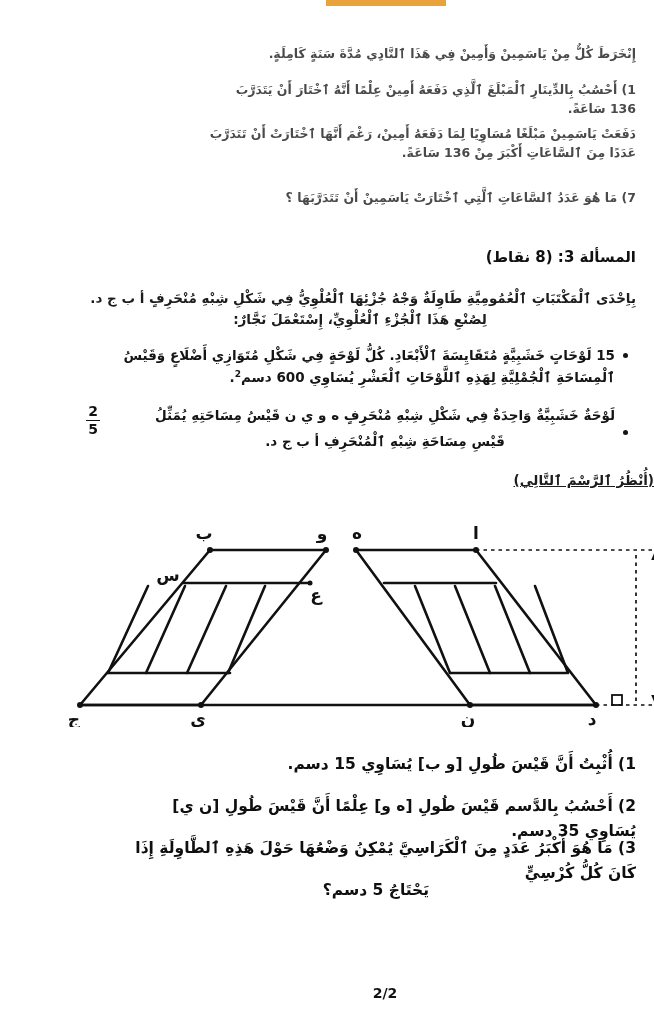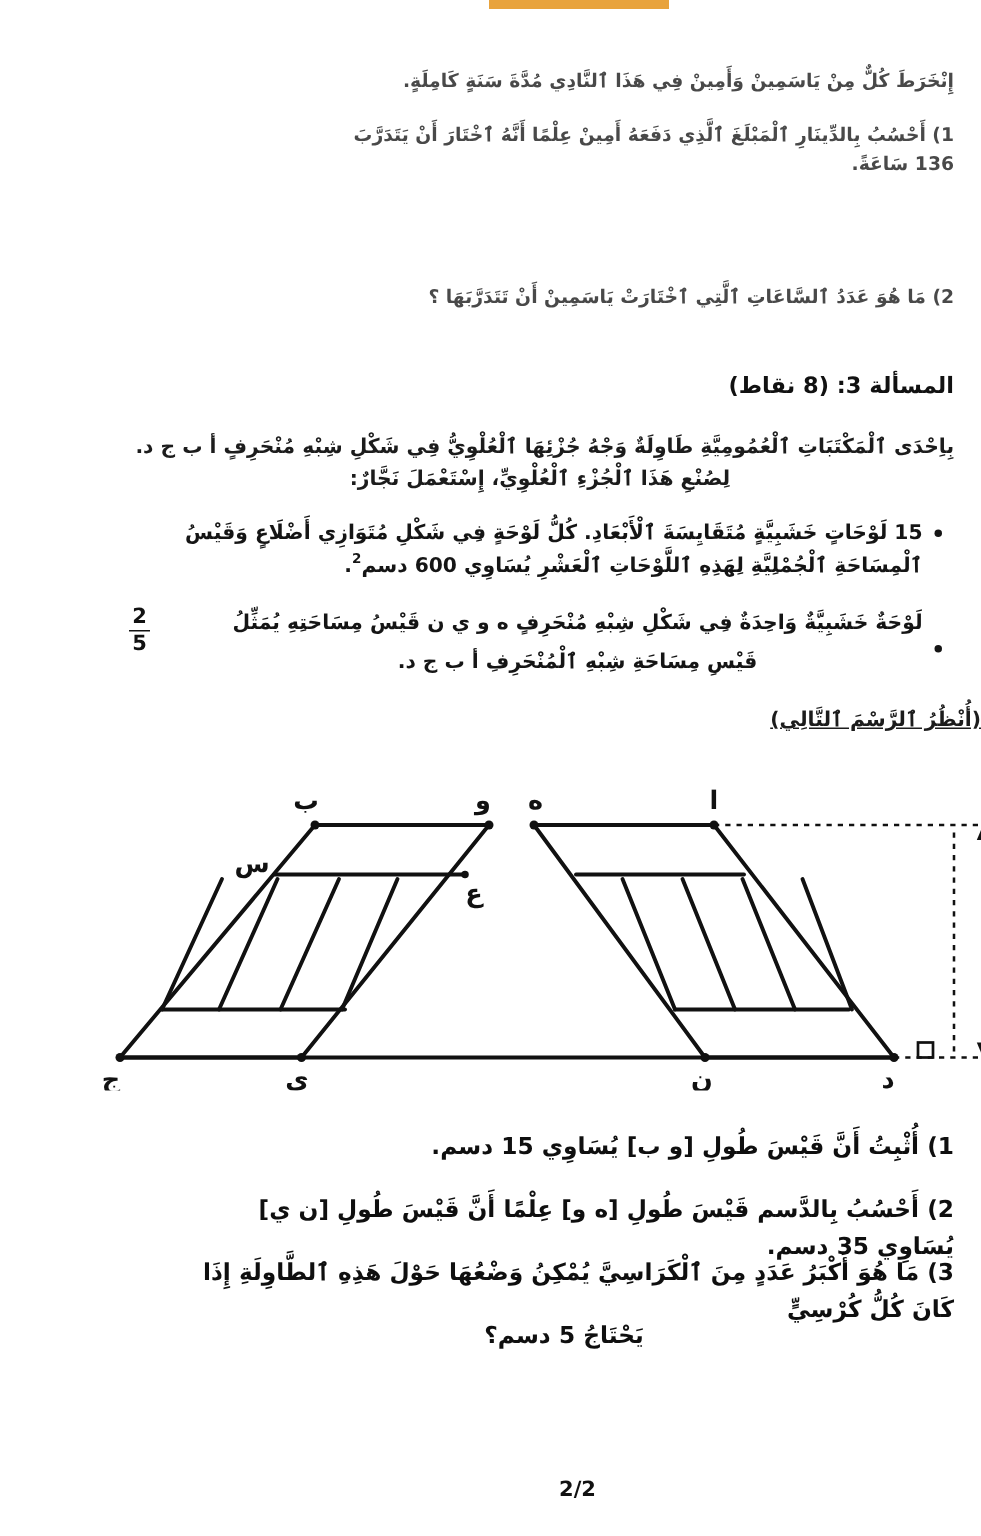--- a/index.html
+++ b/index.html
@@ -179,22 +179,23 @@
 <body>
 
 <div class="page">
 
   <div class="top-artifact"></div>
 
   <div class="txt small-body" id="intro-1">إِنْخَرَطَ كُلٌّ مِنْ يَاسَمِينْ وَأَمِينْ فِي هَذَا ٱلنَّادِي مُدَّةَ سَنَةٍ كَامِلَةٍ.</div>
 
   <div class="txt small-body" id="intro-2">1) أَحْسُبُ بِالدِّينَارِ ٱلْمَبْلَغَ ٱلَّذِي دَفَعَهُ أَمِينْ عِلْمًا أَنَّهُ ٱخْتَارَ أَنْ يَتَدَرَّبَ 136 سَاعَةً.</div>
 
-
-  <div class="txt small-body" id="intro-4">2) مَا هُوَ عَدَدُ ٱلسَّاعَاتِ ٱلَّتِي ٱخْتَارَتْ يَاسَمِينْ أَنْ تَتَدَرَّبَهَا ؟</div>
+  <div class="txt small-body" id="intro-3">دَفَعَتْ يَاسَمِينْ مَبْلَغًا مُسَاوِيًا لِمَا دَفَعَهُ أَمِينْ، رَغْمَ أَنَّهَا ٱخْتَارَتْ أَنْ تَتَدَرَّبَ عَدَدًا مِنَ ٱلسَّاعَاتِ أَكْبَرَ مِنْ 136 سَاعَةً.</div>
+
+  <div class="txt small-body" id="intro-4">7) مَا هُوَ عَدَدُ ٱلسَّاعَاتِ ٱلَّتِي ٱخْتَارَتْ يَاسَمِينْ أَنْ تَتَدَرَّبَهَا ؟</div>
 
   <div class="txt heading" id="p3-header">المسألة 3: (8 نقاط)</div>
 
   <div class="txt body-2" id="p3-stmt">
     <div>بِاِحْدَى ٱلْمَكْتَبَاتِ ٱلْعُمُومِيَّةِ طَاوِلَةٌ وَجْهُ جُزْئِهَا ٱلْعُلْوِيُّ فِي شَكْلِ شِبْهِ مُنْحَرِفٍ أ ب ج د.</div>
     <div style="text-align:center;">لِصُنْعِ هَذَا ٱلْجُزْءِ ٱلْعُلْوِيِّ، إِسْتَعْمَلَ نَجَّارٌ:</div>
   </div>
 
   <div class="bullet-row" id="bullet-1">
     <span class="bullet-dot"></span>

